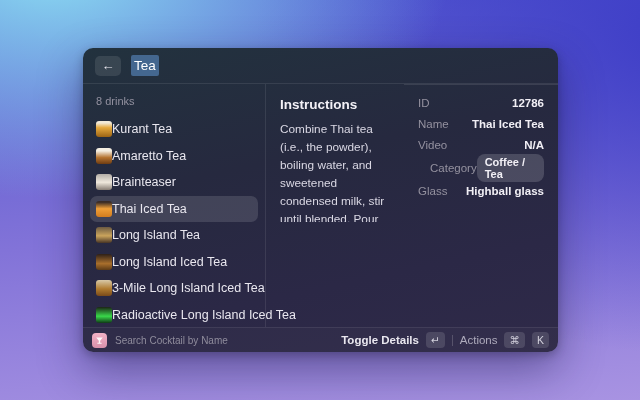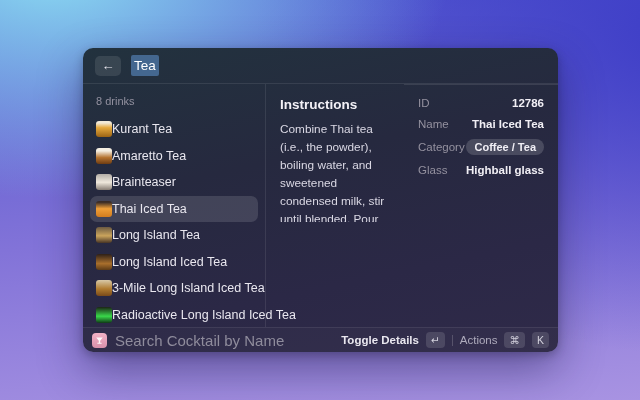--- a/index.html
+++ b/index.html
@@ -91,21 +91,21 @@
     display:flex; align-items:center; gap:8px; padding:0 9px;
     background:rgba(255,255,255,0.02);
   }
   .app-icon {
     width:15px; height:15px; border-radius:4px; flex:0 0 15px;
     background:linear-gradient(180deg,#f2b1c6 0%,#d PA 100%);
     background:linear-gradient(180deg,#f2b1c6 0%,#d890ab 100%);
     display:flex; align-items:center; justify-content:center;
   }
   .app-icon svg { width:11px; height:11px; display:block; }
-  .app-name { font-size:15px; color:#8f8c9c; }
+  .app-name { font-size:10px; color:#8f8c9c; }
   .footer-right { margin-left:auto; display:flex; align-items:center; gap:7px; }
   .action-label { font-size:11.5px; color:#e9e7ef; font-weight:600; }
   .action-label.dim { color:#aeabbc; font-weight:500; }
   .key-badge {
     background:rgba(255,255,255,0.13); border-radius:4px; color:#d3d1dd;
     font-size:10.5px; line-height:1; padding:3px 5px; min-width:9px; text-align:center;
   }
   .footer-sep { width:1px; height:11px; background:rgba(255,255,255,0.18); }
 </style>
 </head>
@@ -176,21 +176,25 @@
 
       <div class="meta">
         <div class="meta-row">
           <span class="meta-label">ID</span>
           <span class="meta-value">12786</span>
         </div>
         <div class="meta-row">
           <span class="meta-label">Name</span>
           <span class="meta-value">Thai Iced Tea</span>
         </div>
-        <div class="meta-row" style="height:25px;">
+        <div class="meta-row">
+          <span class="meta-label">Video</span>
+          <span class="meta-value">N/A</span>
+        </div>
+        <div class="meta-row" style="height:25px;margin-left:12px;">
           <span class="meta-label">Category</span>
           <span class="meta-badge">Coffee / Tea</span>
         </div>
         <div class="meta-row">
           <span class="meta-label">Glass</span>
           <span class="meta-value">Highball glass</span>
         </div>
       </div>
     </div>
   </div>

